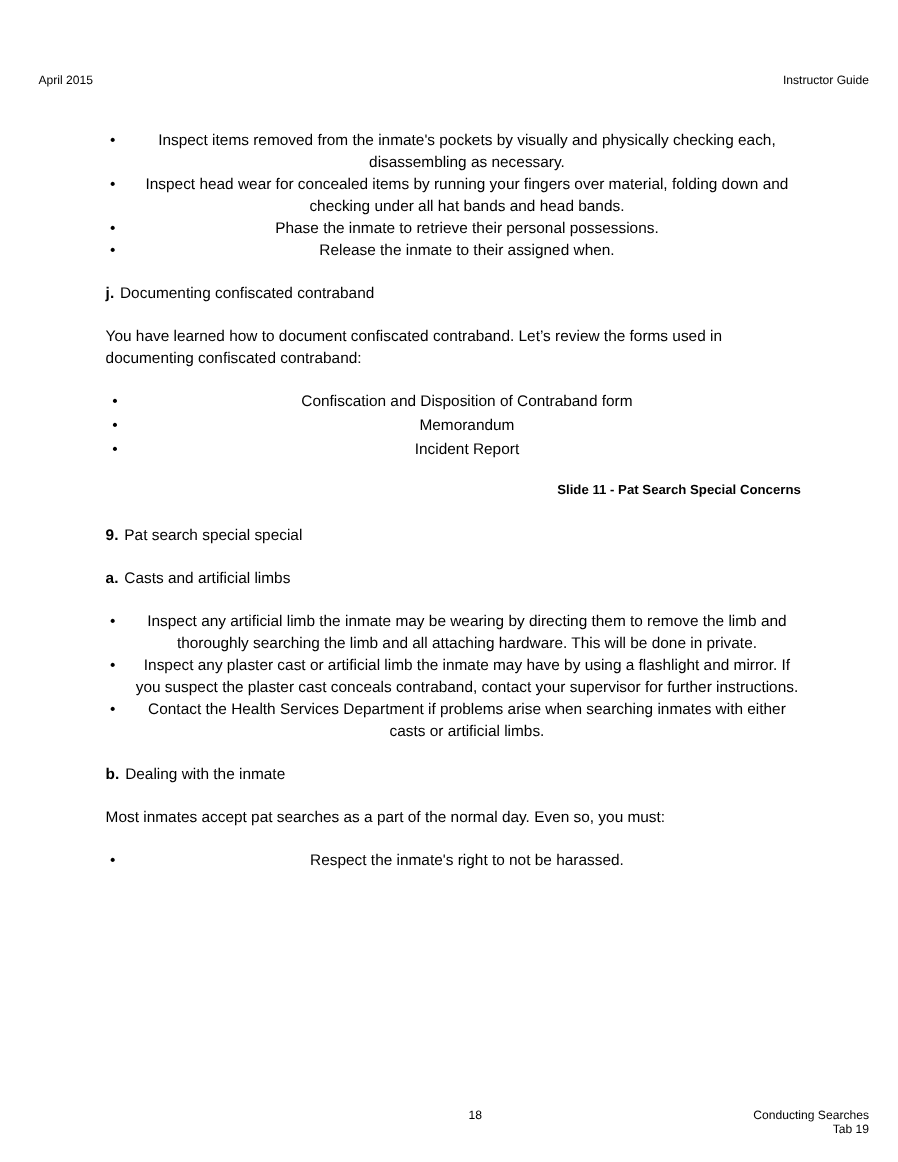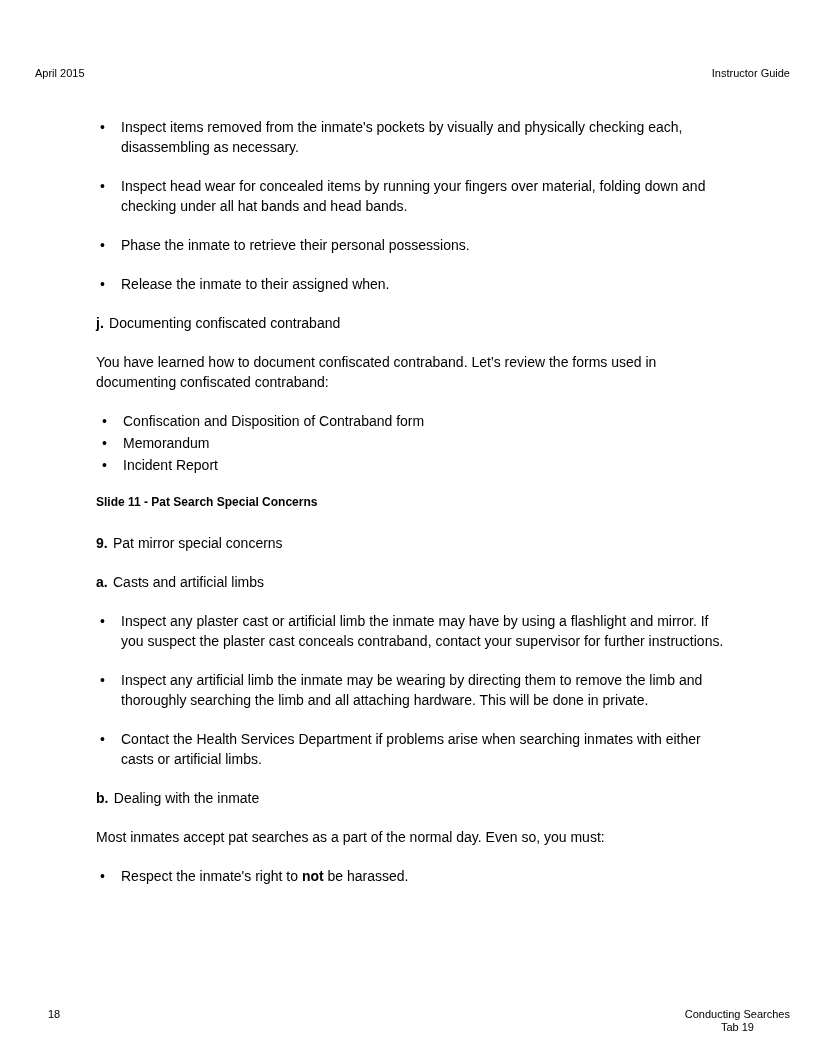--- a/index.html
+++ b/index.html
@@ -32,36 +32,37 @@
   .content {
     position: absolute;
     top: 117px;
     left: 96px;
     width: 632px;
     font-size: 14px;
     line-height: 20px;
   }
   .content p { margin: 0 0 19px 0; }
   .content ul { list-style: none; margin: 0 0 19px 0; }
-  .content li { position: relative; padding-left: 25px; }
+  .content li { position: relative; padding-left: 25px; text-align: center; }
   .content li::before {
     content: "\2022";
     position: absolute;
     left: 4px;
     top: 0;
   }
-  ul.spaced li + li { margin-top: 19px; }
+  ul.spaced li + li { }
   ul.tight li { margin: 2px; }
   .prefix { font-weight: bold; margin-right: 0.38em; }
-  b { font-weight: bold; }
+  b { font-weight: normal; }
   .slide-heading {
     font-weight: bold;
     font-size: 12px;
     line-height: 16px;
     margin: 0 0 23px 0 !important;
+    text-align: right;
   }
   
   .footer {
     position: absolute;
     bottom: 20px;
     left: 0;
     right: 0;
     height: 28px;
     font-size: 11px;
     line-height: 13px;
@@ -70,27 +71,28 @@
     position: absolute;
     left: 35px;
     top: 0;
     text-align: center;
   }
   .footer-center {
     position: absolute;
     left: 0;
     right: 0;
     top: 0;
+    text-align: center;
     margin-left: 48px;
   }
   .footer-right {
     position: absolute;
     right: 26px;
     top: 0;
-    text-align: center;
+    text-align: right;
   }
 </style>
 </head>
 <body>
 
 <div class="page">
 
   <div class="header">
     <span>April 2015</span>
     <span>Instructor Guide</span>
@@ -110,28 +112,28 @@
     <p>You have learned how to document confiscated contraband.  Let’s review the forms used in documenting confiscated contraband:</p>
 
     <ul class="tight">
       <li>Confiscation and Disposition of Contraband form</li>
       <li>Memorandum</li>
       <li>Incident Report</li>
     </ul>
 
     <p class="slide-heading">Slide 11 - Pat Search Special Concerns</p>
 
-    <p><span class="prefix">9.</span><span>Pat mirror special concerns</span></p>
+    <p><span class="prefix">9.</span><span>Pat search special special</span></p>
 
     <p><span class="prefix">a.</span><span>Casts and artificial limbs</span></p>
 
 
     <ul class="spaced">
+      <li>Inspect any artificial limb the inmate may be wearing by directing them to remove the limb and thoroughly searching the limb and all attaching hardware.  This will be done in private.</li>
       <li>Inspect any plaster cast or artificial limb the inmate may have by using a flashlight and mirror.  If you suspect the plaster cast conceals contraband, contact your supervisor for further instructions.</li>
-      <li>Inspect any artificial limb the inmate may be wearing by directing them to remove the limb and thoroughly searching the limb and all attaching hardware.  This will be done in private.</li>
       <li>Contact the Health Services Department if problems arise when searching inmates with either casts or artificial limbs.</li>
     </ul>
 
     <p><span class="prefix">b.</span><span>Dealing with the inmate</span></p>
 
     <p>Most inmates accept pat searches as a part of the normal day.  Even so, you must:</p>
 
     <ul class="spaced">
       <li><span>Respect the inmate's right to </span><b>not</b><span> be harassed.</span></li>
     </ul>

